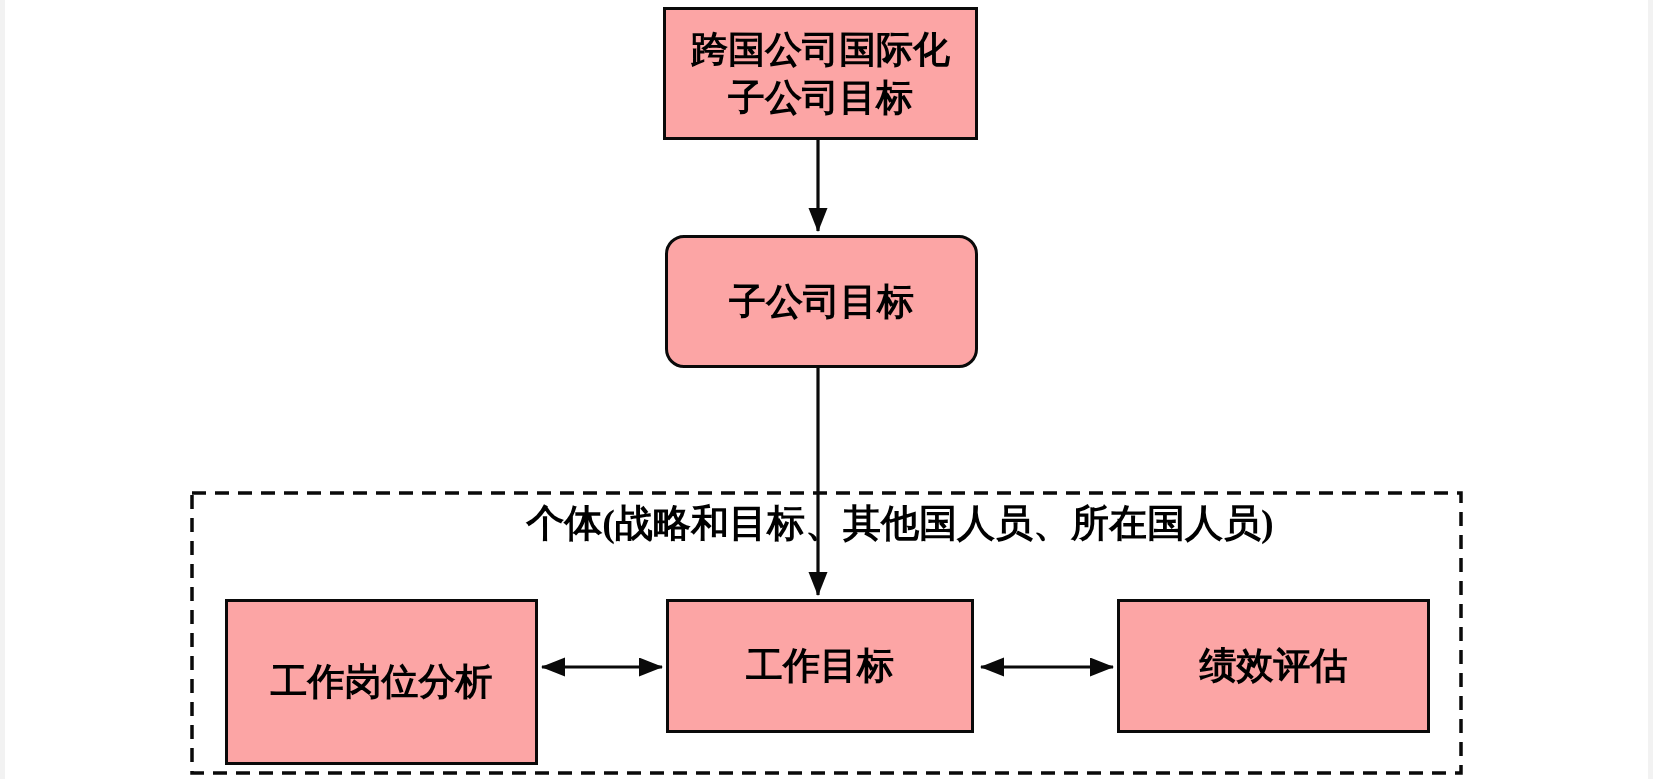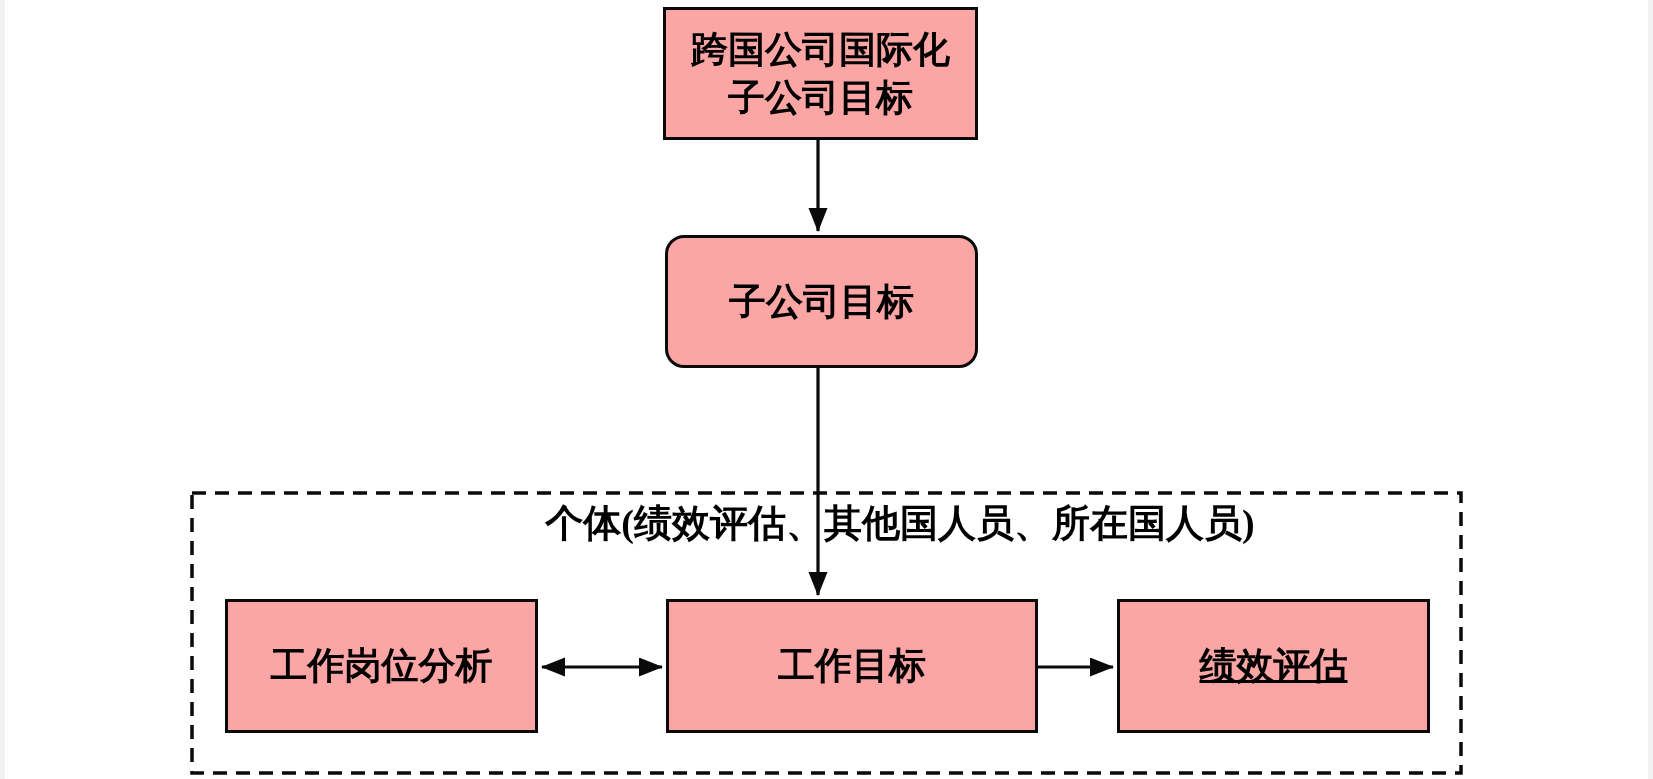--- a/index.html
+++ b/index.html
@@ -35,23 +35,23 @@
     justify-content: center;
     text-align: center;
     font-weight: bold;
     font-size: 37px;
     line-height: 48px;
     z-index: 2;
   }
   .node span { display: block; white-space: nowrap; }
   .node-strategy   { left: 663px; top: 7px;   width: 315px; height: 133px; }
   .node-subsidiary { left: 665px; top: 235px; width: 313px; height: 133px; border-radius: 19px; }
-  .node-job-analysis { left: 225px;  top: 599px; width: 313px; height: 134px; }
-  .node-work-goals   { left: 666px;  top: 599px; width: 372px; height: 134px; }
-  .node-performance  { left: 1117px; top: 599px; width: 313px; height: 134px; text-decoration: underline; }
+  .node-job-analysis { left: 225px;  top: 599px; width: 313px; height: 166px; }
+  .node-work-goals   { left: 666px;  top: 599px; width: 308px; height: 134px; }
+  .node-performance  { left: 1117px; top: 599px; width: 313px; height: 134px; }
   .group-label {
     position: absolute;
     left: 900px;
     top: 498px;
     transform: translateX(-50%);
     font-size: 38px;
     font-weight: bold;
     white-space: nowrap;
     z-index: 2;
   }
@@ -94,21 +94,21 @@
 
   <div class="node node-strategy">
     <span>跨国公司国际化</span>
     <span>子公司目标</span>
   </div>
 
   <div class="node node-subsidiary">
     <span>子公司目标</span>
   </div>
 
-  <div class="group-label">个体(绩效评估、其他国人员、所在国人员)</div>
+  <div class="group-label">个体(战略和目标、其他国人员、所在国人员)</div>
 
   <div class="node node-job-analysis">
     <span>工作岗位分析</span>
   </div>
 
   <div class="node node-work-goals">
     <span>工作目标</span>
   </div>
 
   <div class="node node-performance">

